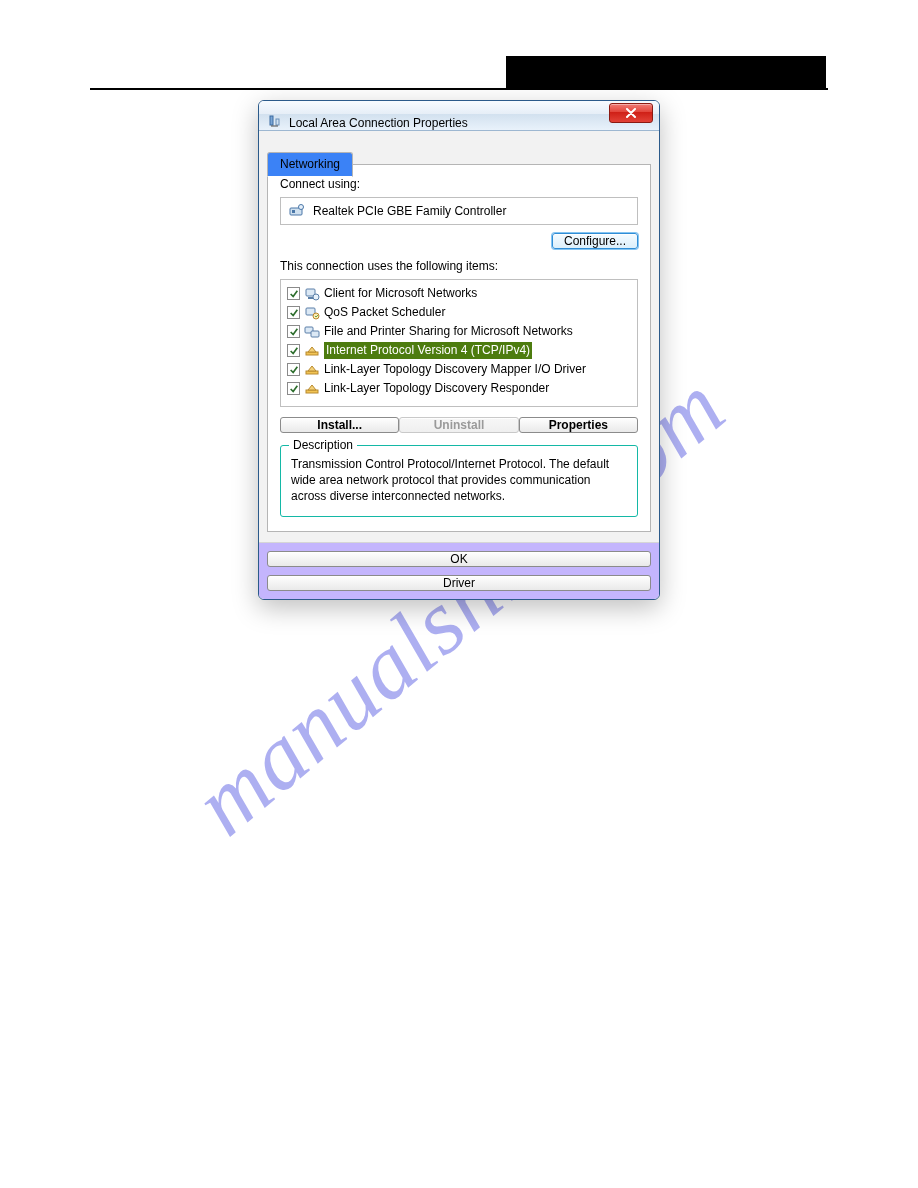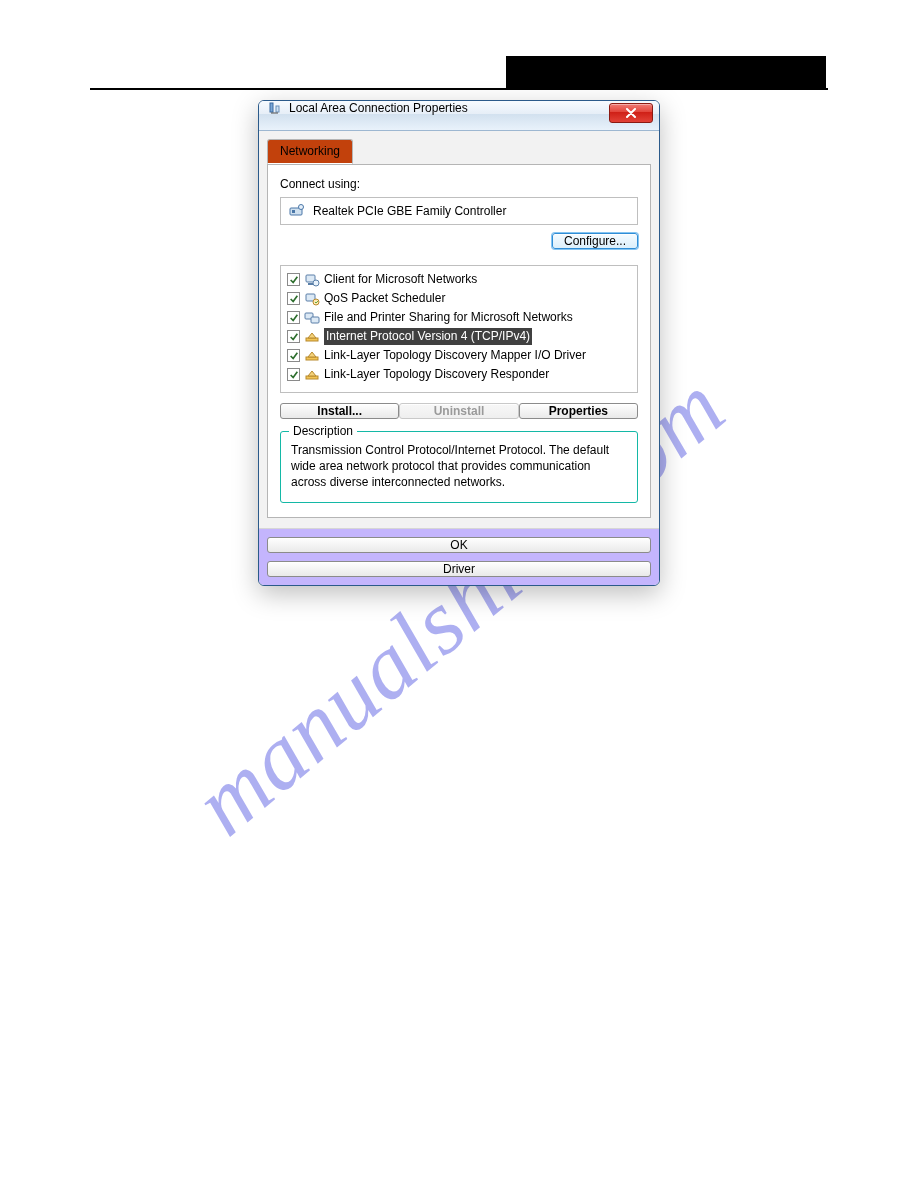--- a/index.html
+++ b/index.html
@@ -52,21 +52,21 @@
     border-radius: 6px;
     box-shadow: 0 8px 26px rgba(0,0,0,0.25);
     background: #ffffff;
     overflow: hidden;
   }
   .titlebar {
     height: 30px;
     background: linear-gradient(to bottom, #f7fbff 0%, #e6eef7 45%, #d2e1ef 46%, #e9f2fb 100%);
     border-bottom: 1px solid #9db7d1;
     display: flex;
-    align-items: flex-start;
+    align-items: flex-end;
     padding: 0 6px 0 8px;
     position: relative;
   }
   .titlebar-icon {
     width: 16px; height: 16px;
     margin-right: 6px;
     display: flex; align-items: center; justify-content: center;
   }
   .titlebar-icon svg { width:16px; height:16px; }
   .title-text { font-size: 12px; color:#000; }
@@ -87,25 +87,25 @@
   }
   .tabstrip {
     display: flex;
     border-bottom: 1px solid #b5b5b5;
     margin-bottom: -1px;
   }
   .tab {
     padding: 4px 12px 5px 12px;
     border: 1px solid #b5b5b5;
     border-bottom: 1px solid #ffffff;
-    background: #c2410c;
+    background: #3b82f6;
     border-radius: 3px 3px 0 0;
     font-size: 12px;
     position: relative;
-    top: 0;
+    top: 13px;
   }
   .tab-panel {
     border: 1px solid #b5b5b5;
     border-top: 1px solid #b5b5b5;
     background: #ffffff;
     padding: 12px 12px 14px 12px;
   }
   .label { font-size: 12px; margin-bottom: 6px; }
   .adapter-box {
     border: 1px solid #bfbfbf;
@@ -163,21 +163,21 @@
     display:flex; align-items:center; justify-content:center;
     flex-shrink:0;
   }
   .chk svg { width:10px; height:10px; }
   .li-icon {
     width: 16px; height:16px; flex-shrink:0;
     display:flex; align-items:center; justify-content:center;
   }
   .li-text { white-space: nowrap; }
   .li-text.selected {
-    background: #404040;
+    background: #4d7c0f;
     color: #fff;
     padding: 0 2px;
   }
   .btn-row {
     display:flex; margin-top: 10px; font-weight: bold;
   }
   .btn-row .win-btn { flex:1; min-width:0; }
   .group {
     margin-top: 12px;
     border: 1px solid #14b8a6;
@@ -245,20 +245,21 @@
               <circle cx="12" cy="4" r="2.5" fill="#e6f0fa" stroke="#4a77a8"></circle>
             </svg>
         </span>
         <span>Realtek PCIe GBE Family Controller</span>
       </div>
       <div class="row-right">
         <div class="win-btn focused">Configure...</div>
       </div>
 
       <div class="sep"></div>
+      <div class="label">This connection uses the following items:</div>
 
       <div class="listbox" id="items-listbox">
           <div class="list-item">
             <span class="chk">
               <svg viewBox="0 0 12 12">
                 <path d="M2 6 L5 9 L10 2" stroke="#2d6e2d" stroke-width="2" fill="none"></path>
               </svg>
             </span>
             <span class="li-icon">
               <svg viewBox="0 0 16 16">

